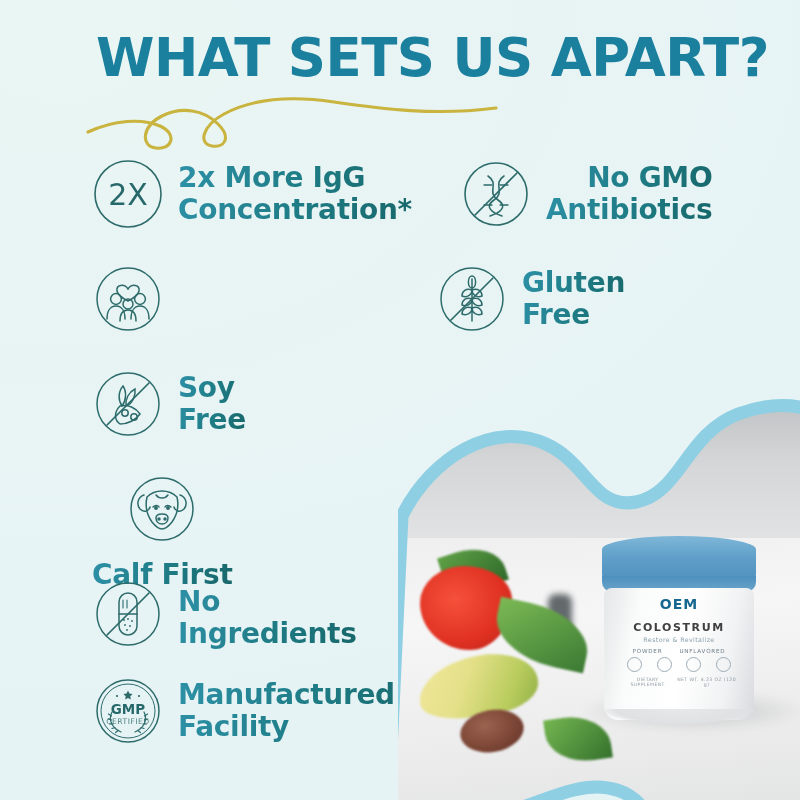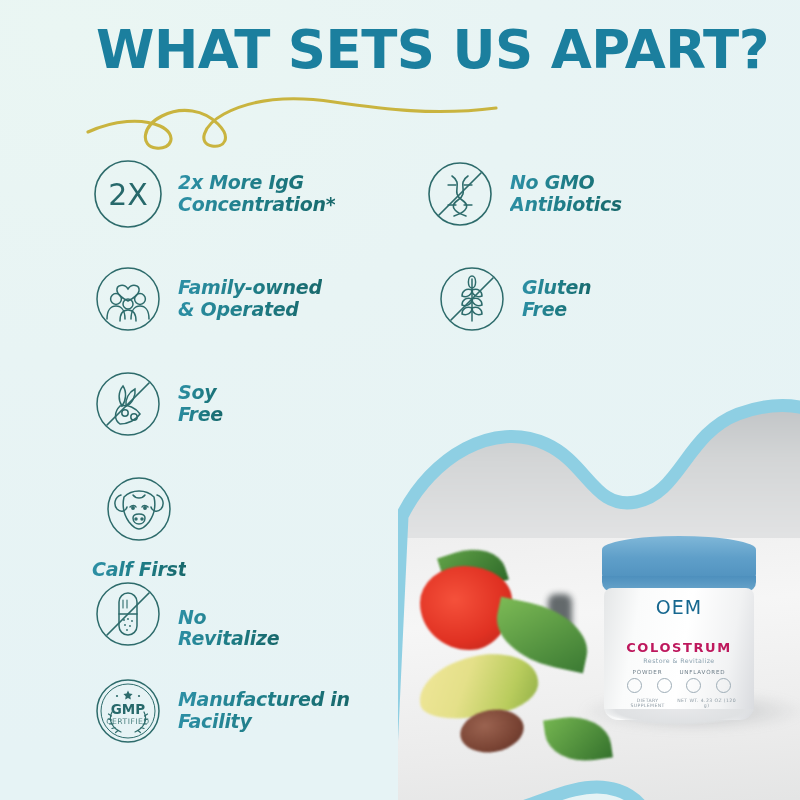--- a/index.html
+++ b/index.html
@@ -12,39 +12,38 @@
 
   
   .bg-wash{
     position:absolute;inset:0;
     background:
       radial-gradient(130% 90% at 8% 4%, #eaf6f3 0%, #e8f4f4 45%, #e6f3f5 100%);
   }
 
   
   .title{
-    position:absolute;left:96px;top:22px;width:680px;
+    position:absolute;left:96px;top:30px;width:680px;
     font-size:53px;font-weight:700;letter-spacing:-0.5px;
     color:#1b7f9e;
     line-height:1.05;
     white-space:nowrap;
   }
   .squiggle{position:absolute;left:84px;top:92px;width:420px;height:60px;}
 
   
   .feature{
     position:absolute;display:flex;align-items:center;gap:14px;
   }
   .ficon{width:72px;height:72px;flex:0 0 72px;}
   .flabel{
-    font-size:19px;font-weight:700;line-height:1.14;
+    font-size:28px;font-weight:700;line-height:1.14;
     background:linear-gradient(100deg,#2d90a6 0%,#1e7b84 55%,#17676a 100%);
     -webkit-background-clip:text;background-clip:text;color:transparent;
     letter-spacing:-0.3px;
-    font-style:italic;
   }
   .flabel .ln{display:block;white-space:nowrap;}
 
   
   .photo-wrap{
     position:absolute;left:398px;top:398px;width:410px;height:410px;
   }
 
   
   .photo-inner{
@@ -109,22 +108,22 @@
     position:absolute;left:6px;top:52px;width:150px;height:132px;
     background:linear-gradient(100deg,#e4e6e7 0%,#fafbfb 22%,#ffffff 52%,#f1f2f3 80%,#d8dade 100%);
     border-radius:8px 8px 14px 14px;
   }
   .jar-body:after{
     content:"";position:absolute;left:0;right:0;bottom:-5px;height:16px;
     background:radial-gradient(ellipse at 50% 0,#e7e8ea 0%,#dfe1e3 60%,rgba(0,0,0,0) 75%);
     border-radius:0 0 50% 50% / 0 0 100% 100%;
   }
   .jar-label{position:absolute;left:16px;top:60px;width:130px;text-align:center;}
-  .jl-brand{font-size:19px;font-weight:400;color:#16678f;letter-spacing:1px;}
-  .jl-name{font-size:13px;font-weight:700;color:#be185d;letter-spacing:1.6px;margin-top:22px;}
+  .jl-brand{font-size:14px;font-weight:700;color:#16678f;letter-spacing:1px;}
+  .jl-name{font-size:11px;font-weight:700;color:#404040;letter-spacing:1.6px;margin-top:9px;}
   .jl-tag{font-size:6.3px;color:#8aa0ae;margin-top:2px;letter-spacing:.4px;filter:blur(.35px);}
   .jl-flavrow{display:flex;justify-content:space-around;margin-top:5px;padding:0 10px;}
   .jl-flav{font-size:5.6px;color:#6d7d88;letter-spacing:.8px;}
   .jl-icons{display:flex;justify-content:space-around;margin-top:3px;padding:0 6px;}
   .jl-ic{width:13px;height:13px;border:.7px solid #9eadb7;border-radius:50%;}
   .jl-foot{display:flex;justify-content:space-between;margin-top:5px;padding:0 6px;}
   .jl-foot span{font-size:4.6px;color:#8f9ca5;letter-spacing:.4px;}
 
   
   .soft{filter:blur(.55px);}
@@ -147,21 +146,21 @@
     <svg class="ficon" viewBox="0 0 72 72">
       <circle cx="36" cy="36" r="33" fill="none" stroke="#2d6b6b" stroke-width="1.6"></circle>
       <text x="36" y="47" text-anchor="middle" font-family="DejaVu Sans, sans-serif" font-size="30" fill="#27696b">2X</text>
     </svg>
     <div class="flabel">
       <span class="ln">2x More IgG</span>
       <span class="ln">Concentration*</span>
     </div>
   </div>
 
-  <div class="feature" style="left:424px;top:158px;">
+  <div class="feature" style="left:460px;top:158px;text-align:right;">
     <svg class="ficon" viewBox="0 0 72 72">
       <g fill="none" stroke="#2d6b6b" stroke-width="1.6" stroke-linecap="round">
         <circle cx="36" cy="36" r="31"></circle>
         <path d="M28,18 C40,26 26,34 38,42 C50,50 36,56 30,58"></path>
         <path d="M44,18 C32,26 46,34 34,42 C22,50 36,56 42,58"></path>
         <path d="M24,27 L32,27 M40,27 L48,27 M24,47 L32,47 M40,47 L48,47" stroke-width="1.3"></path>
         <line x1="15" y1="57" x2="57" y2="15" stroke-width="1.7"></line>
       </g>
     </svg>
     <div class="flabel">
@@ -176,24 +175,20 @@
         <circle cx="36" cy="36" r="31"></circle>
         <path d="M36,26 C32,20 24,22 25,28 C26,33 36,38 36,38 C36,38 46,33 47,28 C48,22 40,20 36,26 Z"></path>
         <circle cx="24" cy="36" r="5.4"></circle>
         <circle cx="48" cy="36" r="5.4"></circle>
         <circle cx="36" cy="41" r="5"></circle>
         <path d="M15,56 C15,47 19,43 24,43 C29,43 33,47 33,56"></path>
         <path d="M39,56 C39,47 43,43 48,43 C53,43 57,47 57,56"></path>
         <path d="M28,58 C28,50 31,47 36,47 C41,47 44,50 44,58"></path>
       </g>
     </svg>
-    <div class="flabel">
-      <span class="ln">Family-owned</span>
-      <span class="ln">&amp; Operated</span>
-    </div>
   </div>
 
   <div class="feature" style="left:436px;top:263px;">
     <svg class="ficon" viewBox="0 0 72 72">
       <g fill="none" stroke="#2d6b6b" stroke-width="1.5" stroke-linecap="round">
         <circle cx="36" cy="36" r="31"></circle>
         <path d="M36,16 L36,58"></path>
         <ellipse cx="36" cy="19" rx="3.6" ry="6"></ellipse>
         <path d="M36,27 C30,25 26,28 26,33 C31,35 36,32 36,27 Z"></path>
         <path d="M36,27 C42,25 46,28 46,33 C41,35 36,32 36,27 Z"></path>
@@ -262,21 +257,21 @@
         <circle cx="36" cy="41" r=".9" fill="#2d6b6b" stroke="none"></circle>
         <circle cx="40" cy="43" r=".9" fill="#2d6b6b" stroke="none"></circle>
         <circle cx="33" cy="47" r=".9" fill="#2d6b6b" stroke="none"></circle>
         <circle cx="38" cy="48" r=".9" fill="#2d6b6b" stroke="none"></circle>
         <circle cx="35" cy="52" r=".9" fill="#2d6b6b" stroke="none"></circle>
         <line x1="15" y1="57" x2="57" y2="15" stroke-width="1.7"></line>
       </g>
     </svg>
     <div class="flabel">
       <span class="ln">No</span>
-      <span class="ln">Revitalize</span>
+      <span class="ln">Ingredients</span>
     </div>
   </div>
 
   <div class="feature" style="left:92px;top:675px;">
     <svg class="ficon" viewBox="0 0 72 72">
       <circle cx="36" cy="36" r="31" fill="none" stroke="#2d6b6b" stroke-width="1.5"></circle>
       <circle cx="36" cy="36" r="27" fill="none" stroke="#2d6b6b" stroke-width="1"></circle>
       <g fill="#2d6b6b">
         <circle cx="25" cy="21" r="1.1"></circle>
         <circle cx="47" cy="21" r="1.1"></circle>

